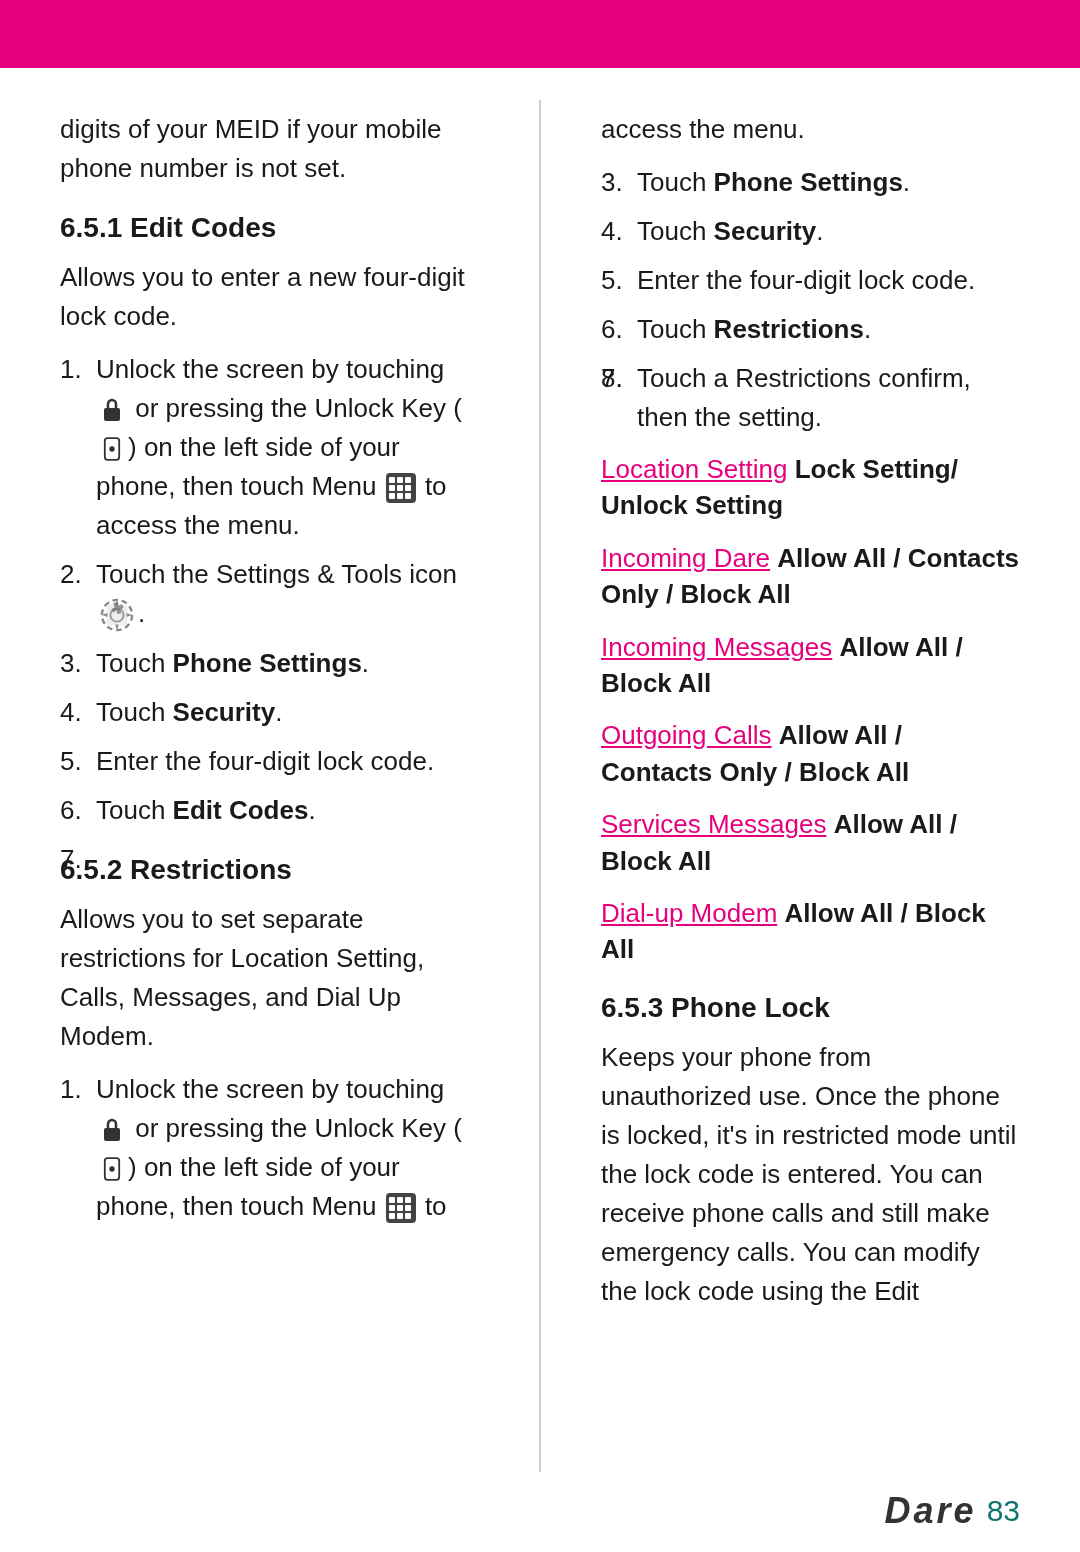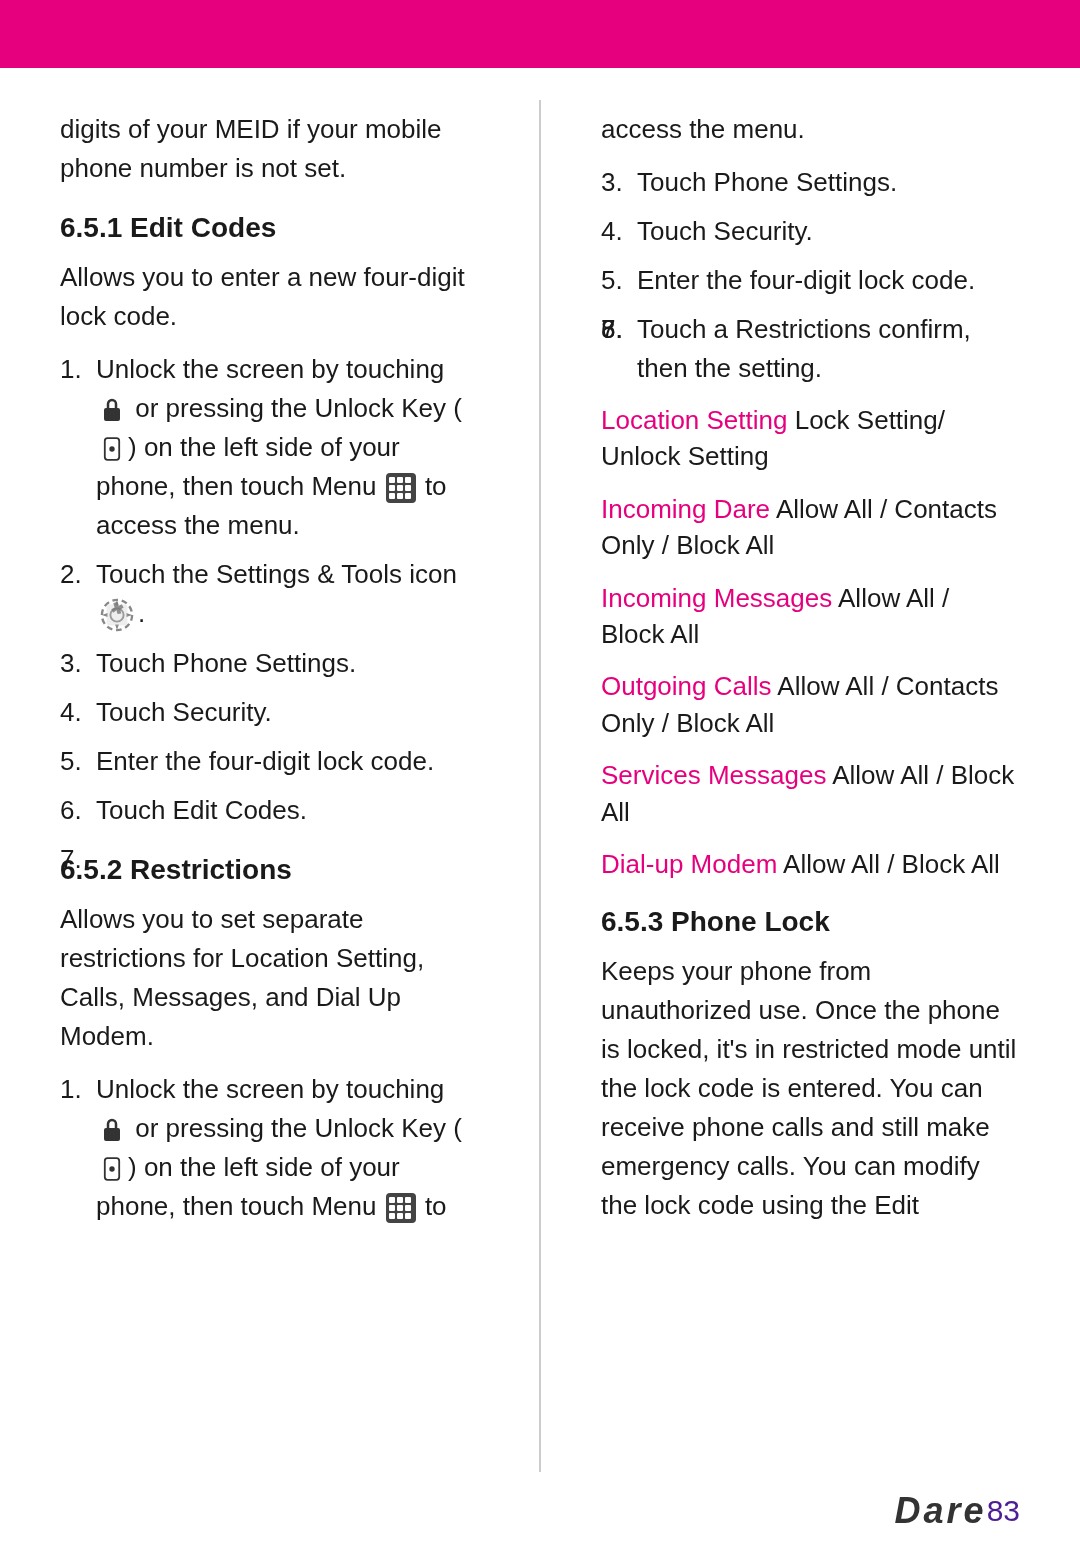--- a/index.html
+++ b/index.html
@@ -80,52 +80,54 @@
       padding-left: 36px;
       position: relative;
     }
 
     .numbered-list li .num {
       position: absolute;
       left: 0;
       top: 0;
     }
 
-    .bold { font-weight: normal; }
+    .bold { font-weight: bold; }
 
     .magenta-label {
       color: #e6007e;
       font-size: 26px;
+      text-decoration: underline;
     }
 
     .restrictions-item {
       margin-bottom: 16px;
       font-size: 26px;
       line-height: 1.4;
     }
 
     .footer {
       position: absolute;
       bottom: 20px;
       right: 60px;
       display: flex;
       align-items: center;
+      gap: 10px;
     }
 
     .dare-logo {
       font-size: 36px;
       font-style: italic;
       font-weight: bold;
       color: #333;
       letter-spacing: 3px;
     }
 
     .page-num {
       font-size: 30px;
-      color: #4c1d95;
+      color: #0f766e;
     }
 
     .divider-v {
       width: 2px;
       background: #ccc;
       align-self: stretch;
     }
 
     .icon-inline-lock {
       display: inline-flex;
@@ -327,20 +329,21 @@
         <span>Touch <span class="bold">Security</span>.</span>
       </li>
 
       <li>
         <span class="num">5.</span>
         <span>Enter the four-digit lock code.</span>
       </li>
 
       <li>
         <span class="num">6.</span>
+        <span>Touch <span class="bold">Restrictions</span>.</span>
       </li>
 
       <li>
         <span class="num">7.</span>
       </li>
 
       <li>
         <span class="num">8.</span>
         <span>Touch a Restrictions confirm, then the setting.</span>
       </li>

